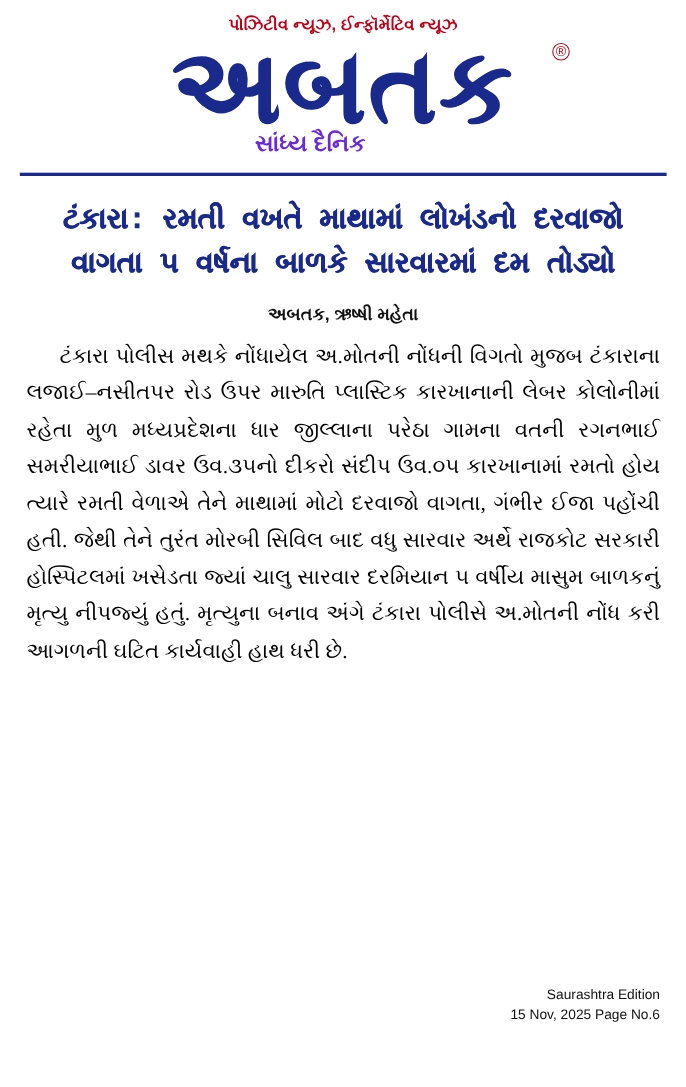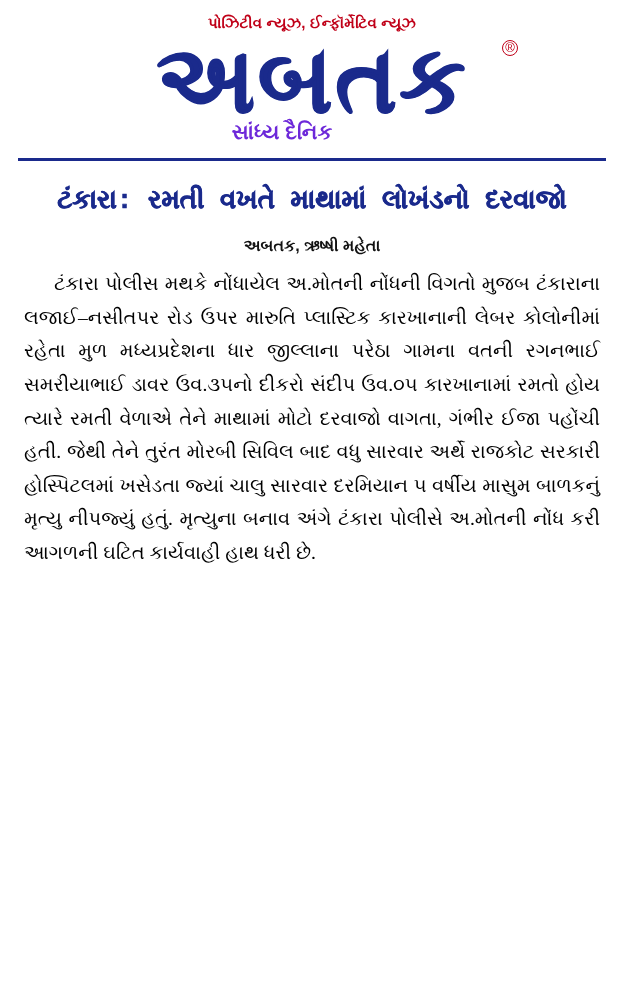--- a/index.html
+++ b/index.html
@@ -141,22 +141,27 @@
     <div class="logo-wrap">
       <span class="logo-text">અબતક</span>
       <span class="reg-mark">®</span>
     </div>
     <div class="subtitle">સાંધ્ય દૈનિક</div>
     <div class="masthead-rule"></div>
   </div>
 
   <h1 class="headline">
     <span class="hl-line">ટંકારા: રમતી વખતે માથામાં લોખંડનો દરવાજો</span>
+    <span class="hl-line">વાગતા ૫ વર્ષના બાળકે સારવારમાં દમ તોડ્યો</span>
   </h1>
 
   <div class="byline">અબતક, ઋષ્ષી મહેતા</div>
 
   <div class="body-copy">
     <p>ટંકારા પોલીસ મથકે નોંધાયેલ અ.મોતની નોંધની વિગતો મુજબ ટંકારાના લજાઈ–નસીતપર રોડ ઉપર મારુતિ પ્લાસ્ટિક કારખાનાની લેબર કોલોનીમાં રહેતા મુળ મધ્યપ્રદેશના ધાર જીલ્લાના પરેઠા ગામના વતની રગનભાઈ સમરીયાભાઈ ડાવર ઉવ.૩૫નો દીકરો સંદીપ ઉવ.૦૫ કારખાનામાં રમતો હોય ત્યારે રમતી વેળાએ તેને માથામાં મોટો દરવાજો વાગતા, ગંભીર ઈજા પહોંચી હતી. જેથી તેને તુરંત મોરબી સિવિલ બાદ વધુ સારવાર અર્થે રાજકોટ સરકારી હોસ્પિટલમાં ખસેડતા જ્યાં ચાલુ સારવાર દરમિયાન ૫ વર્ષીય માસુમ બાળકનું મૃત્યુ નીપજ્યું હતું. મૃત્યુના બનાવ અંગે ટંકારા પોલીસે અ.મોતની નોંધ કરી આગળની ઘટિત કાર્યવાહી હાથ ધરી છે.</p>
   </div>
 
+  <div class="footer">
+    <div>Saurashtra Edition</div>
+    <div>15 Nov, 2025 Page No.6</div>
+  </div>
 
 </div>
 
 </body></html>

